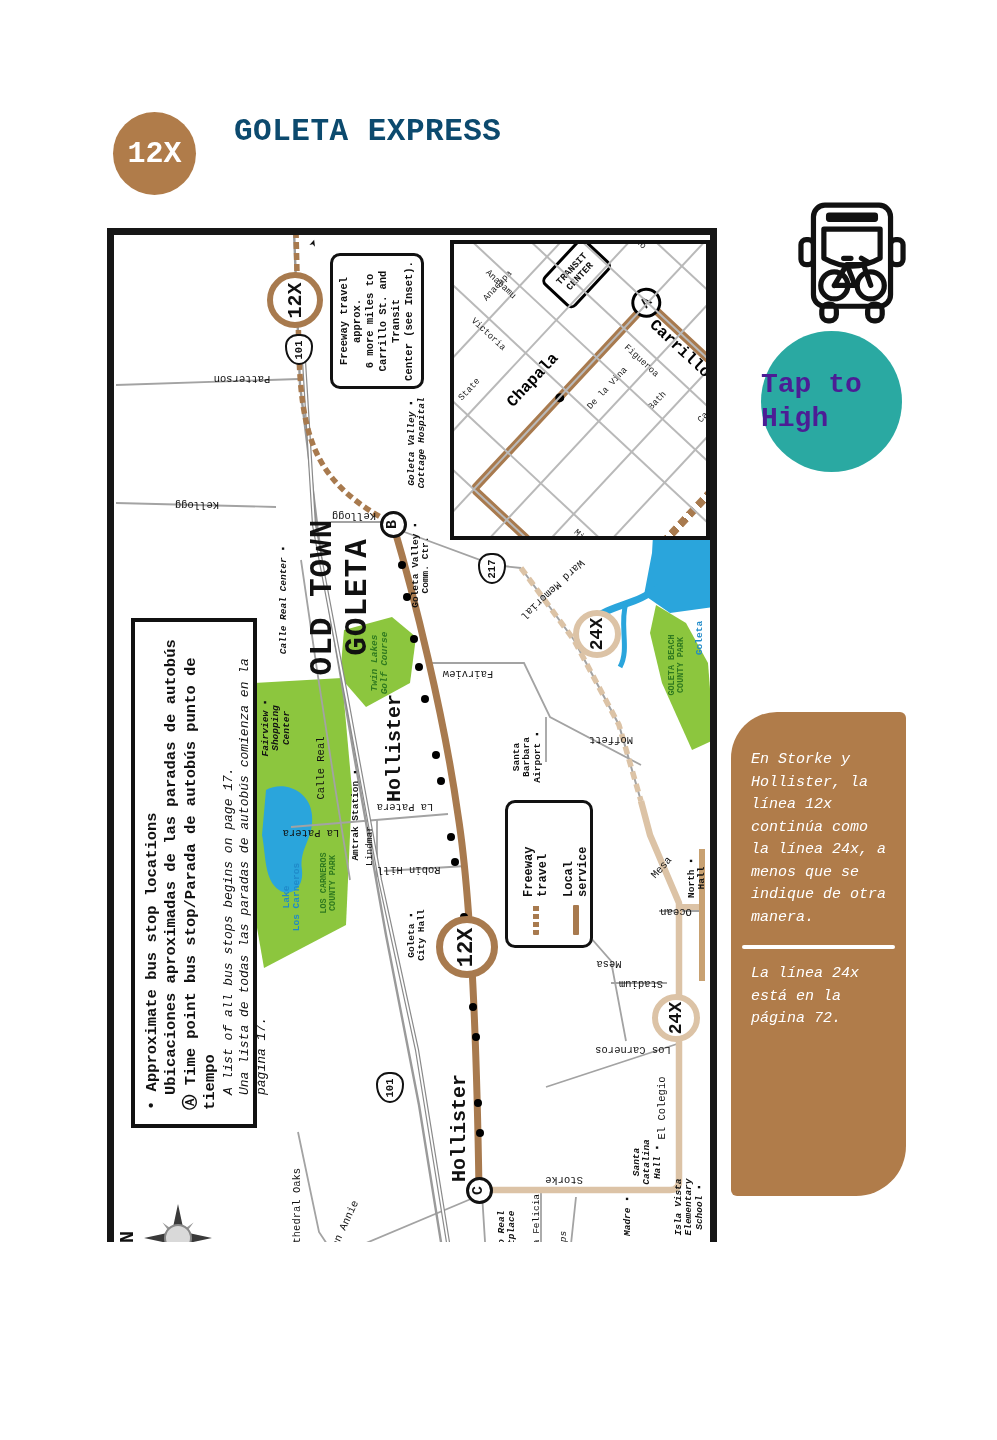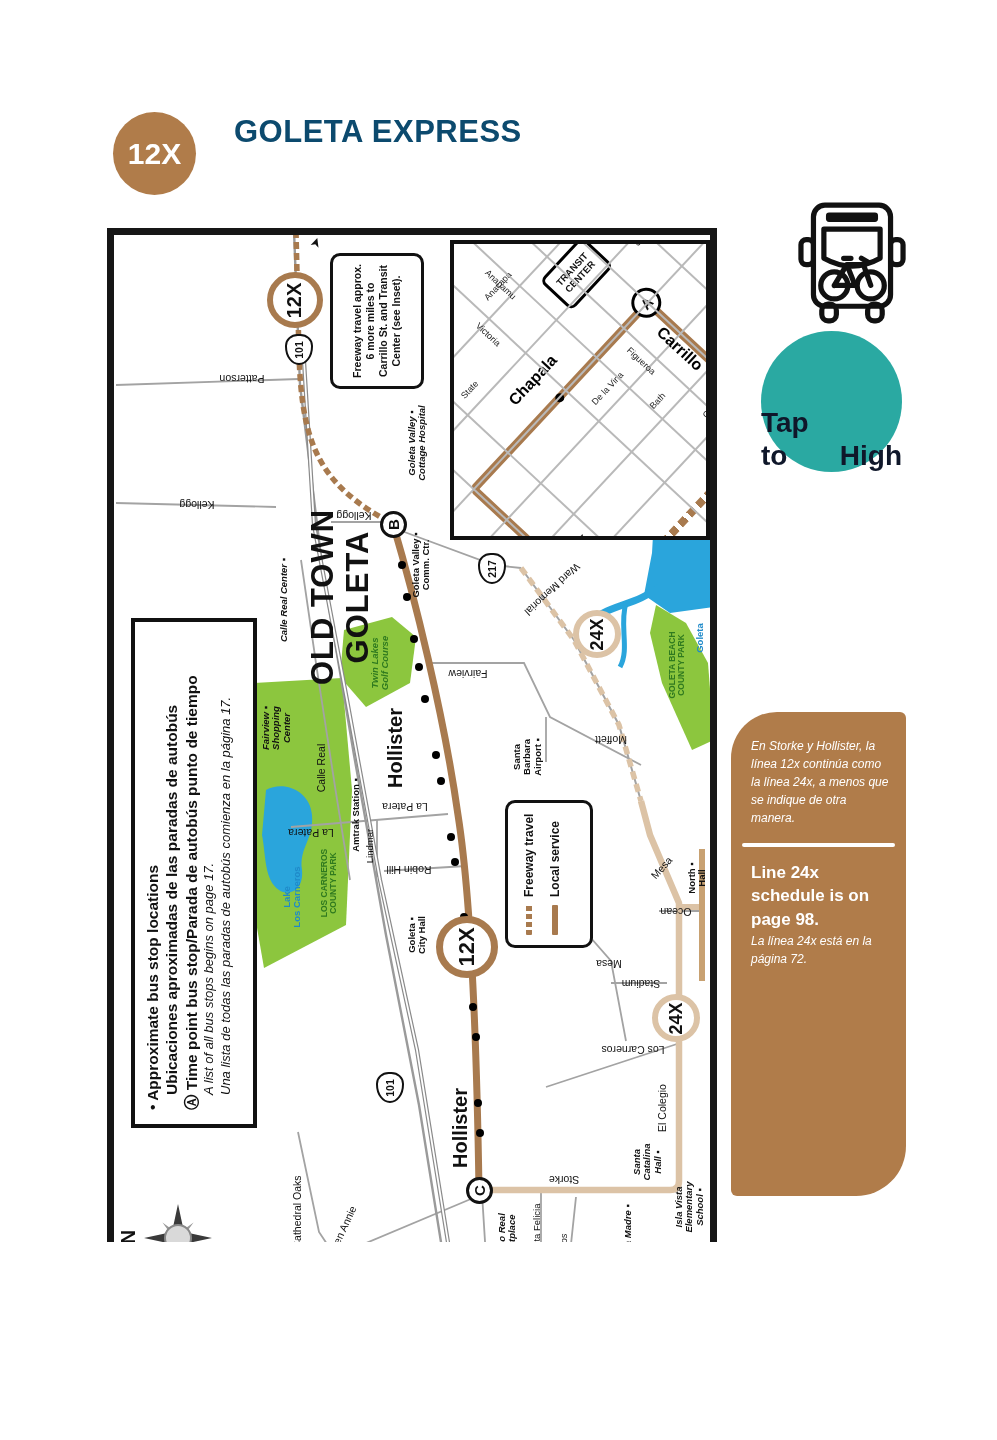--- a/index.html
+++ b/index.html
@@ -1,32 +1,32 @@
 <!DOCTYPE html>
 <html><head>
 <meta charset="utf-8">
 <style>
   html,body{margin:0;padding:0;background:#fff;}
   .page{position:relative;width:997px;height:1242px;background:#fff;overflow:hidden;
-        font-family:Liberation Sans, sans-serif;color:#111;}
+        font-family:Liberation Mono, monospace;color:#111;}
   
   .route-circle{position:absolute;left:113px;top:112px;width:83px;height:83px;border-radius:50%;
       background:#b07c4a;color:#fff;display:flex;align-items:center;justify-content:center;
       font-size:30px;font-weight:bold;}
   .title{position:absolute;left:234px;top:114px;font-size:31px;font-weight:bold;color:#0c4a6e;letter-spacing:.5px;}
   .subtitle{position:absolute;left:236px;top:173px;font-size:17px;font-weight:bold;color:#b5824f;}
   
   .busicon{position:absolute;left:793px;top:200px;}
   .tap{position:absolute;left:761px;top:331px;width:141px;height:141px;border-radius:50%;
-      background:#2aa9a2;color:#0f172a;display:flex;flex-direction:row;align-items:flex-end;justify-content:center;
+      background:#2aa9a2;color:#4c1d95;display:flex;flex-direction:column;align-items:flex-start;justify-content:center;
       font-size:28px;font-weight:bold;line-height:1.18;cursor:pointer;}
   .panel{position:absolute;left:731px;top:712px;width:175px;height:484px;background:#b07c4a;
       border-radius:46px 6px 50px 6px;color:#fff;box-sizing:border-box;padding:24px 17px 0 20px;}
   .panel .en{font-size:17px;font-weight:bold;line-height:1.38;}
-  .panel .es{font-size:12px;font-style:italic;line-height:1.5;margin-top:1px;}
+  .panel .es{font-size:15px;font-style:italic;line-height:1.5;margin-top:13px;}
   .panel .divider{height:4px;background:#fff;margin:16px -6px 14px -9px;border-radius:2px;}
   
   .map{position:absolute;left:107px;top:228px;width:610px;height:1103px;border:7px solid #161616;
        background:#fff;box-sizing:border-box;}
   .map svg.base{position:absolute;left:0;top:0;}
   .mlabel{position:absolute;white-space:pre;text-align:center;font-size:10.5px;line-height:1.1;color:#111;}
   .mlabel.sm{font-size:9.5px;}
   .mlabel.xs{font-size:8.5px;}
   .mlabel.b{font-weight:bold;}
   .mlabel.i{font-style:italic;}
@@ -107,21 +107,20 @@
   </div>
 
   <div class="tap">
     <span>Tap to</span>
     <span>High</span>
   </div>
 
   <div class="panel">
     <div class="es">En Storke y Hollister, la línea 12x continúa como la línea 24x, a menos que se indique de otra manera.</div>
     <div class="divider"></div>
-    <div class="en">Line 24x schedule is on page 98.</div>
     <div class="es">La línea 24x está en la página 72.</div>
   </div>
 
   <div class="map">
     <svg class="base" width="596" height="1089" viewBox="0 0 596 1089">
 
       <g fill="#8cc63e" stroke="none">
         <path d="M230,395 L278,382 L302,402 L296,448 L252,472 L226,442 Z"></path>
         <path d="M138,448 L228,443 L238,555 L232,690 L150,733 L126,595 Z"></path>
         <path d="M542,370 L572,388 L594,428 L600,505 L578,515 L548,448 L536,398 Z"></path>

